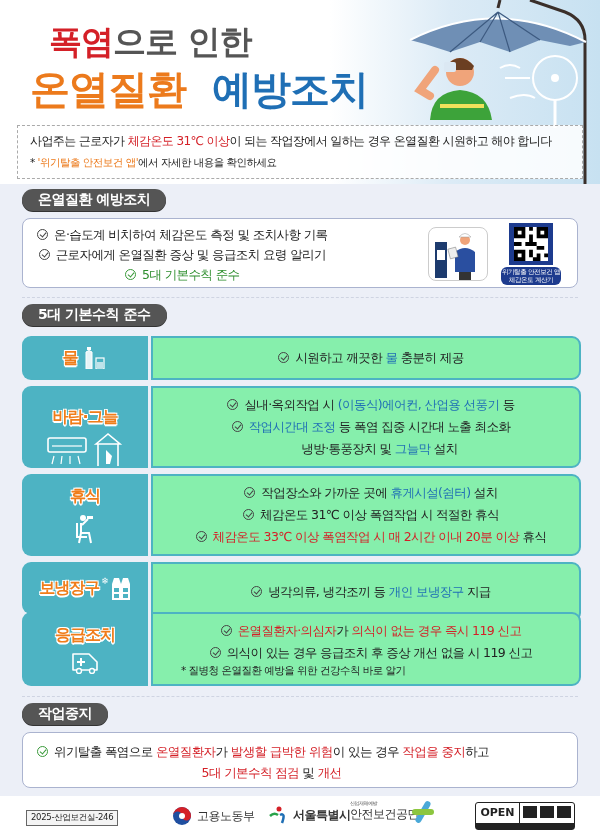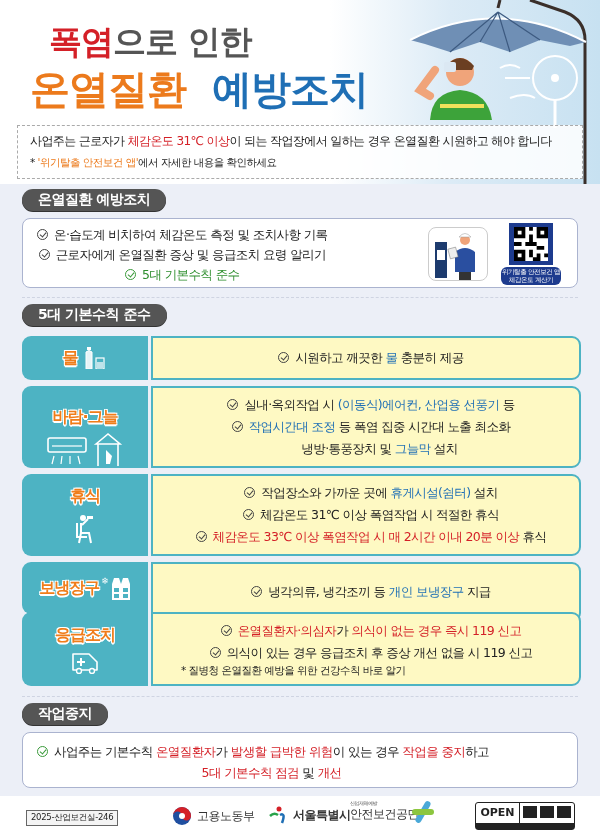--- a/index.html
+++ b/index.html
@@ -72,21 +72,21 @@
     .row-label {
       position: absolute; left: 22px; width: 126px; background: #4db3c3;
       border-radius: 9px 0 0 9px; display: flex; flex-direction: column;
       align-items: center; justify-content: center;
     }
     .row-label .lbl {
       color: #f07d1a; font-weight: bold; font-size: 16px; letter-spacing: -1px;
       text-shadow: -1px -1px 0 #fff, 1px -1px 0 #fff, -1px 1px 0 #fff, 1px 1px 0 #fff, 0 2px 0 #fff;
     }
     .row-body {
-      position: absolute; left: 151px; width: 430px; background: #fef9c3;
+      position: absolute; left: 151px; width: 430px; background: #86efac;
       border: 2px solid #4db3c3; border-radius: 0 9px 9px 0;
       padding-left: 10px; display: flex; flex-direction: column; justify-content: center;
     }
     .row-body .item { line-height: 22px; }
     .row-body .sub { font-size: 10.5px; padding-left: 18px; letter-spacing: -0.5px; }
 
     .footer {
       position: absolute; left: 0; top: 796px; width: 600px; height: 40px; background: #fff;
     }
     .code-box {
@@ -254,21 +254,21 @@
     <div class="item"><span class="check"></span><span>의식이 있는 경우 응급조치 후 증상 개선 없을 시 119 신고</span></div>
     <div class="sub">* 질병청 온열질환 예방을 위한 건강수칙 바로 알기</div>
   </div>
 
   <div class="divider" style="top:512px;"></div>
 
   <div class="pill" style="left:22px; top:519px;">작업중지</div>
   <div class="box" style="left:22px; top:548px; width:556px; height:56px;">
     <div style="position:absolute; left:14px; top:8px;">
       <div class="item" style="line-height:21px;">
-        <span class="check green"></span><span>사업주는 기본수칙 </span><span class="red-t">온열질환자</span><span>가 </span><span class="red-t">발생할 급박한 위험</span><span>이 있는 경우 </span><span class="red-t">작업을 중지</span><span>하고</span>
+        <span class="check green"></span><span>위기탈출 폭염으로 </span><span class="red-t">온열질환자</span><span>가 </span><span class="red-t">발생할 급박한 위험</span><span>이 있는 경우 </span><span class="red-t">작업을 중지</span><span>하고</span>
       </div>
       <div class="item" style="line-height:21px; padding-left:17px;">
         <span class="red-t">5대 기본수칙 점검</span><span> 및 </span><span class="red-t">개선</span>
       </div>
     </div>
   </div>
 </div>
 
 <div class="footer">
   <div class="code-box">2025-산업보건실-246</div>

